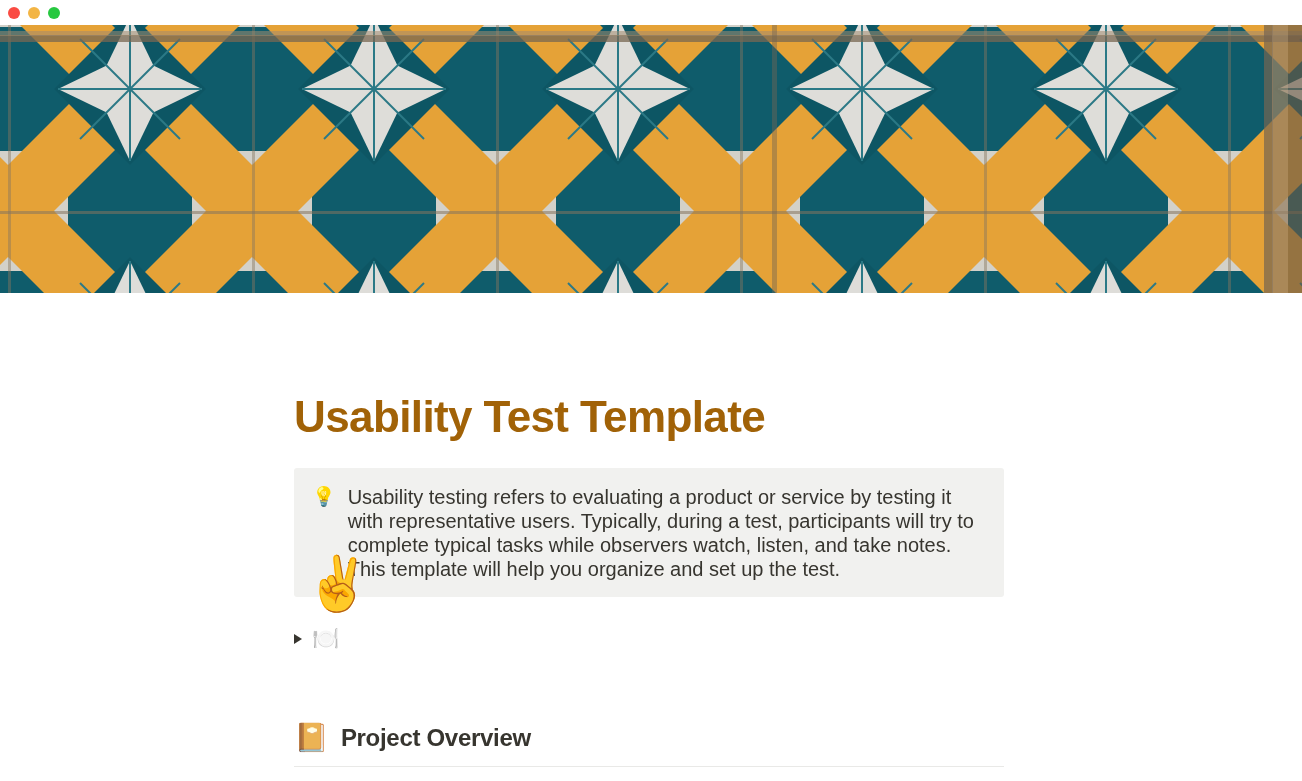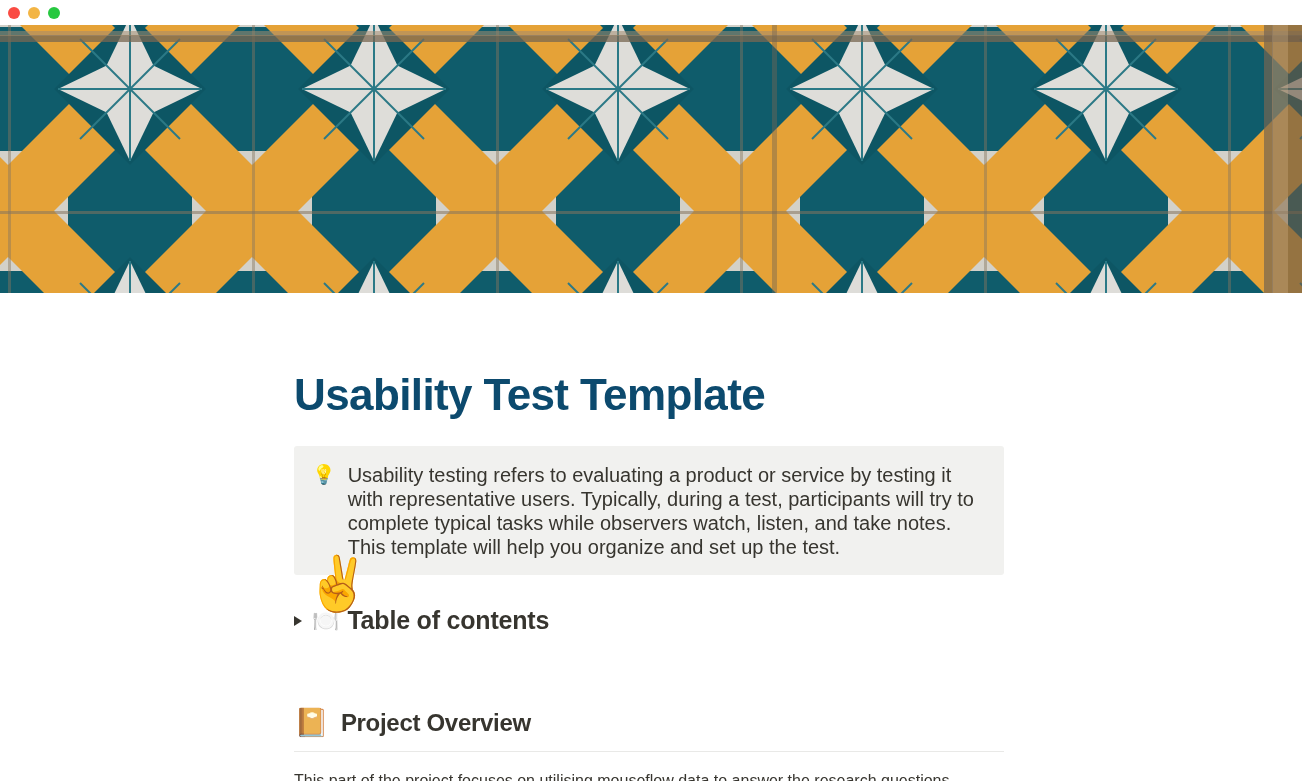--- a/index.html
+++ b/index.html
@@ -66,23 +66,23 @@
     font-size: 53px;
     line-height: 1;
     z-index: 10;
     user-select: none;
   }
 
   
   .page-title {
     font-size: 44px;
     font-weight: bold;
-    color: #0c4a6e;
+    color: #a16207;
     letter-spacing: -0.6px;
-    padding-top: 78px;
+    padding-top: 100px;
     line-height: 1.1;
   }
 
   
   .callout {
     margin-top: 27px;
     background: #F1F1EF;
     border-radius: 3px;
     padding: 17px 18px 16px 18px;
     display: flex;
@@ -260,21 +260,20 @@
     <h1 class="page-title">Usability Test Template</h1>
 
     <div class="callout">
       <span class="callout-icon">💡</span>
       <div class="callout-text">Usability testing refers to evaluating a product or service by testing it with representative users. Typically, during a test, participants will try to complete typical tasks while observers watch, listen, and take notes. This template will help you organize and set up the test.</div>
     </div>
 
     <div class="toggle-block">
       <span class="toggle-arrow"></span>
       <span class="toggle-emoji">🍽️</span>
-      <span class="toggle-title">Table of contents</span>
     </div>
 
     <div class="section">
       <div class="section-heading">
         <span class="section-emoji">📔</span>
         <span class="section-title">Project Overview</span>
       </div>
 
       <hr class="divider">
 

